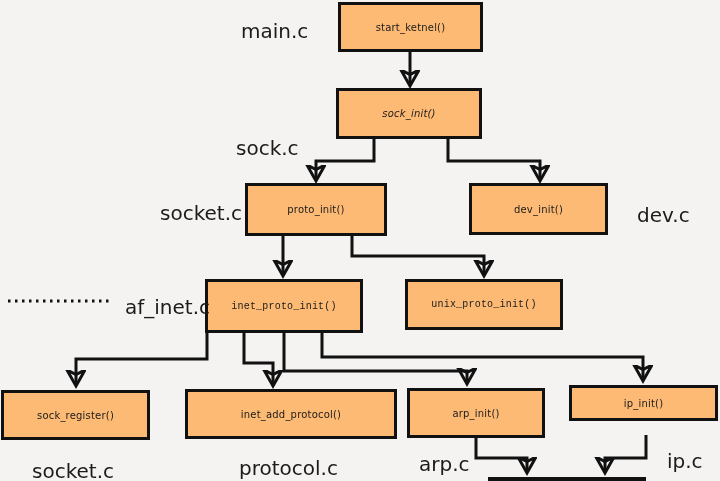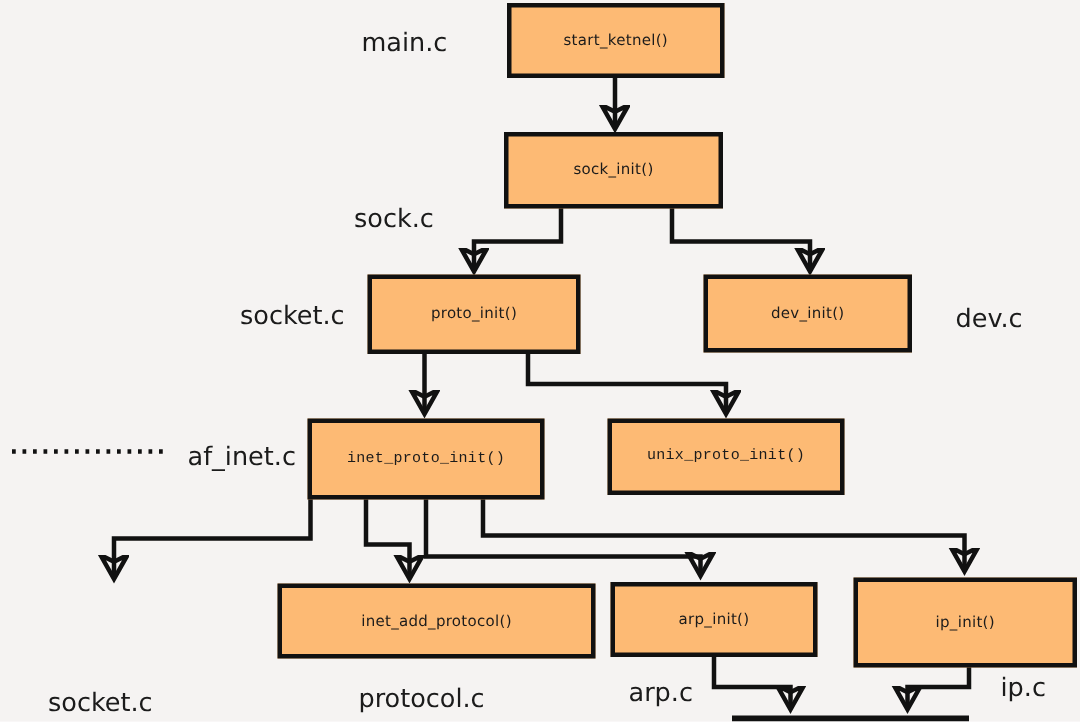--- a/index.html
+++ b/index.html
@@ -8,35 +8,35 @@
     position:relative;width:720px;height:481px;overflow:hidden;
     background:#f5f3f2;color:#1b1b1b;
   }
   .node{
     position:absolute;box-sizing:border-box;
     border:3px solid #111;background:#fdba74;
     display:flex;align-items:center;justify-content:center;
     font-size:10px;letter-spacing:0.2px;white-space:nowrap;
   }
   .filelabel{
-    position:absolute;font-size:17px;white-space:nowrap;color:#1b1b1b;
+    position:absolute;font-size:20px;white-space:nowrap;color:#1b1b1b;
   }
   svg.wires{position:absolute;left:0;top:0;width:720px;height:481px;}
   svg.wires path, svg.wires line{fill:none;stroke:#111;stroke-width:3;}
   
   #n-start{left:338px;top:2px;width:145px;height:50px;}
-  #n-sock{left:336px;top:88px;width:146px;height:51px;}
+  #n-sock{left:336px;top:88px;width:146px;height:51px;font-style:italic;}
   #n-proto{left:245px;top:183px;width:142px;height:53px;}
   #n-dev{left:469px;top:183px;width:139px;height:52px;}
   #n-inet{left:205px;top:279px;width:158px;height:54px;font-family:Liberation Mono, monospace;}
   #n-unix{left:405px;top:279px;width:158px;height:51px;font-family:Liberation Mono, monospace;}
   #n-sockreg{left:1px;top:390px;width:149px;height:50px;}
   #n-inetadd{left:185px;top:389px;width:212px;height:50px;}
   #n-arp{left:407px;top:388px;width:138px;height:50px;}
-  #n-ip{left:569px;top:385px;width:149px;height:60px;}
+  #n-ip{left:569px;top:385px;width:149px;height:36px;}
   
   #l-main{left:241px;top:19px;}
   #l-sock{left:236px;top:104px;margin-top:32px;}
   #l-socket-mid{left:160px;top:201px;}
   #l-dev{left:637px;top:203px;}
   #l-afinet{left:125px;top:295px;}
   #l-socket-bot{left:32px;top:459px;}
   #l-protocol{left:239px;top:456px;}
   #l-arp{left:419px;top:452px;}
   #l-ip{left:667px;top:449px;}
@@ -67,20 +67,21 @@
     <path d="M646,435 V458 H605 V471" marker-end="url(#arrow)"></path>
     <line x1="8" y1="301" x2="113" y2="301" stroke-dasharray="2.5 4.5"></line>
   </svg>
 
   <div class="node" id="n-start">start_ketnel()</div>
   <div class="node" id="n-sock">sock_init()</div>
   <div class="node" id="n-proto">proto_init()</div>
   <div class="node" id="n-dev">dev_init()</div>
   <div class="node" id="n-inet">inet_proto_init()</div>
   <div class="node" id="n-unix">unix_proto_init()</div>
+  <div class="node" id="n-sockreg">sock_register()</div>
   <div class="node" id="n-inetadd">inet_add_protocol()</div>
   <div class="node" id="n-arp">arp_init()</div>
   <div class="node" id="n-ip">ip_init()</div>
 
   <div class="filelabel" id="l-main">main.c</div>
   <div class="filelabel" id="l-sock">sock.c</div>
   <div class="filelabel" id="l-socket-mid">socket.c</div>
   <div class="filelabel" id="l-dev">dev.c</div>
   <div class="filelabel" id="l-afinet">af_inet.c</div>
   <div class="filelabel" id="l-socket-bot">socket.c</div>

